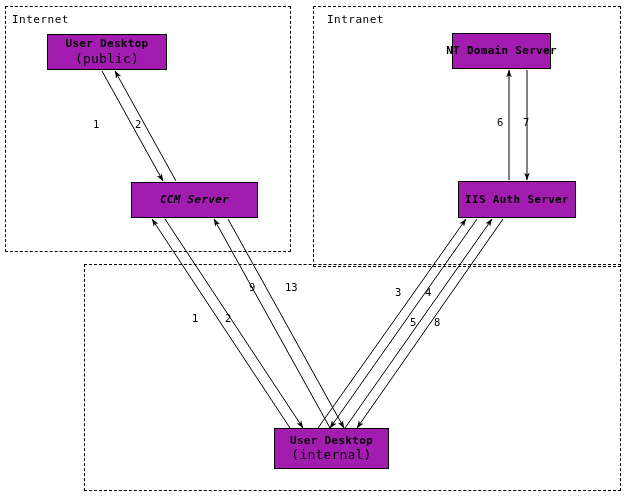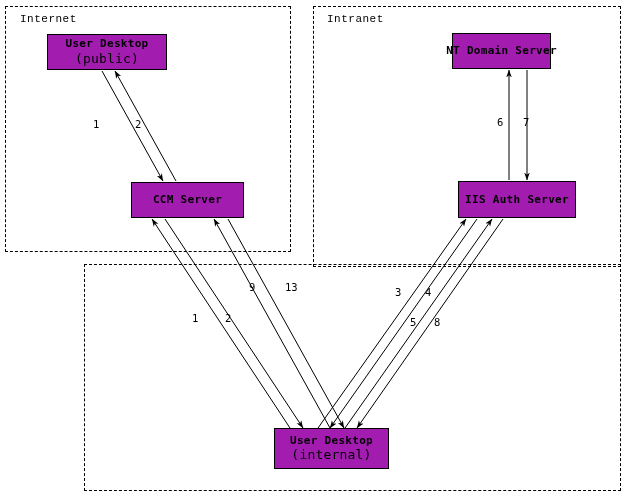--- a/index.html
+++ b/index.html
@@ -16,22 +16,22 @@
 </style>
 </head>
 <body>
 
 <div id="stage">
 
   <div class="zone" id="zone-0" style="left: 5px; top: 6px; width: 286px; height: 246px;"></div>
   <div class="zone" id="zone-1" style="left: 313px; top: 6px; width: 308px; height: 261px;"></div>
   <div class="zone" id="zone-2" style="left: 84px; top: 264px; width: 537px; height: 227px;"></div>
 
-  <div class="zone-label" id="zlab-0" style="left: 20px; top: 13px; font-family: Liberation Mono, monospace;">Internet</div>
-  <div class="zone-label" id="zlab-1" style="left: 327px; top: 13px; font-family: Liberation Mono, monospace;">Intranet</div>
+  <div class="zone-label" id="zlab-0" style="left: 12px; top: 13px;">Internet</div>
+  <div class="zone-label" id="zlab-1" style="left: 327px; top: 13px;">Intranet</div>
 
   <svg id="wires" viewBox="0 0 627 497" xmlns="http://www.w3.org/2000/svg">
     <defs>
       <marker id="ah" markerWidth="9" markerHeight="9" refX="7.4" refY="3.1" orient="auto" markerUnits="userSpaceOnUse">
         <path d="M0,0.3 L7.6,3.1 L0,5.9 L2.1,3.1 Z" fill="#000"></path>
       </marker>
     </defs>
     <g stroke="#000" stroke-width="1" fill="none">
 
       <path d="M102,71 L163,181" marker-end="url(#ah)"></path>
@@ -51,21 +51,21 @@
 
       <path d="M345,428 L492,219" marker-end="url(#ah)"></path>
       <path d="M503,219 L357,428" marker-end="url(#ah)"></path>
     </g>
   </svg>
 
   <div class="node" id="node-0" style="left: 47px; top: 34px; width: 120px; height: 36px;">
     <div class="t1">User Desktop</div>
     <div class="t2">(public)</div>
   </div>
-  <div class="node" id="node-1" style="left: 131px; top: 182px; width: 113px; height: 36px;">
+  <div class="node" id="node-1" style="left: 131px; top: 182px; width: 127px; height: 36px; font-style: italic;">
     <div class="t1">CCM Server</div>
     <div class="t2"></div>
   </div>
   <div class="node" id="node-2" style="left: 452px; top: 33px; width: 99px; height: 36px;">
     <div class="t1">NT Domain Server</div>
     <div class="t2"></div>
   </div>
   <div class="node" id="node-3" style="left: 458px; top: 181px; width: 118px; height: 37px;">
     <div class="t1">IIS Auth Server</div>
     <div class="t2"></div>

